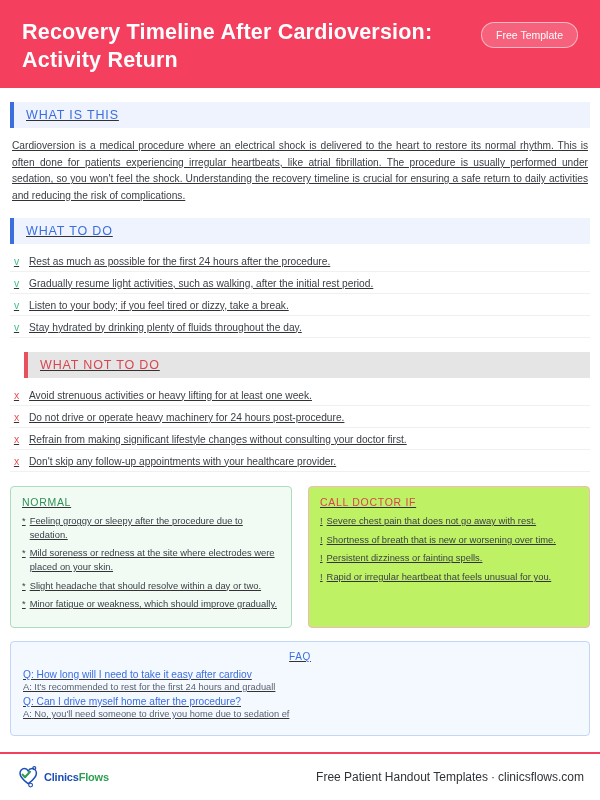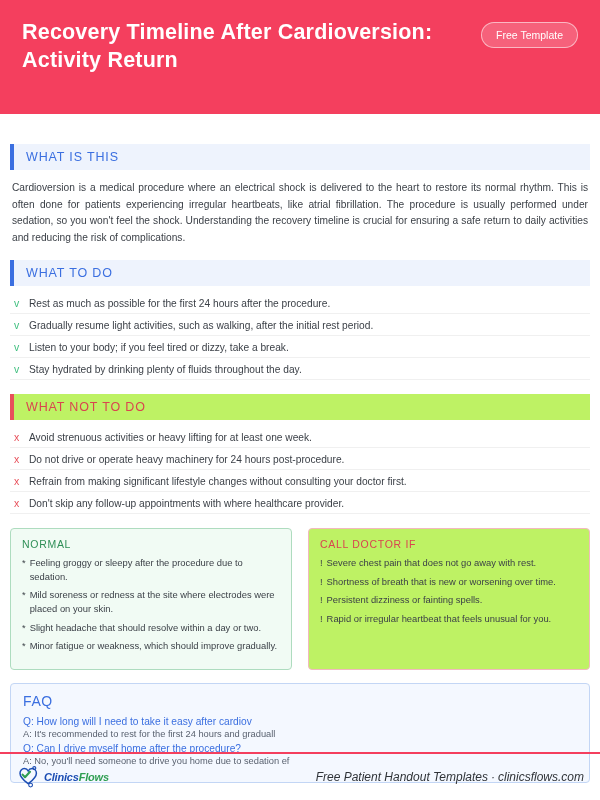--- a/index.html
+++ b/index.html
@@ -11,21 +11,21 @@
     height: 800px;
     background: #ffffff;
     font-family: "Liberation Sans", sans-serif;
     color: #333333;
     overflow: hidden;
   }
 
   
   .header {
     background: #f43f5e;
-    height: 114px;
+    height: 88px;
     box-sizing: border-box;
     padding: 18px 22px 0 22px;
     display: flex;
     align-items: flex-start;
     justify-content: space-between;
   }
   .header-title {
     color: #ffffff;
     font-size: 21.5px;
     font-weight: bold;
@@ -41,34 +41,35 @@
     background: rgba(255,255,255,0.18);
     color: #ffffff;
     font-size: 10.5px;
     border-radius: 999px;
     padding: 6px 14px;
     white-space: nowrap;
   }
 
   
   .content {
-    padding: 16px 10px;
-    box-sizing: border-box;
+    padding: 0 10px;
+    box-sizing: border-box;
+    text-decoration: underline;
   }
 
   
   .section-bar {
     display: flex;
     align-items: center;
     height: 26px;
     margin-top: 14px;
     padding-left: 0;
   }
   .section-bar.blue   { background: #eef3fd; }
-  .section-bar.red    { background: #bef264; }
+  .section-bar.red    { background: #e5e5e5; margin-left: 14px; }
   .accent {
     width: 4px;
     height: 26px;
     flex: none;
   }
   .accent.blue { background: #3b6fe0; }
   .accent.red  { background: #e8505b; }
   .section-title {
     font-size: 12.5px;
     letter-spacing: 0.85px;
@@ -144,24 +145,25 @@
   .faq {
     margin-top: 13px;
     background: #f4f8ff;
     border: 1px solid #c3d6f5;
     border-radius: 4px;
     padding: 9px 12px 12px 12px;
     box-sizing: border-box;
     min-height: 80px;
   }
   .faq-title {
-    font-size: 14px;
+    font-size: 10px;
     color: #3b6fe0;
     letter-spacing: 0.6px;
     margin-bottom: 7px;
+    text-align: center;
   }
   .faq-q {
     font-size: 10.2px;
     color: #3b6fe0;
     margin-bottom: 2px;
   }
   .faq-a {
     font-size: 9.3px;
     color: #5a6270;
     margin-bottom: 4px;
@@ -180,21 +182,20 @@
     position: absolute;
     left: 0;
     top: 754px;
     width: 600px;
     height: 46px;
     box-sizing: border-box;
     padding: 0 16px;
     display: flex;
     align-items: center;
     justify-content: space-between;
-    font-style: italic;
   }
   .logo {
     display: flex;
     align-items: center;
     gap: 2px;
   }
   .logo-text {
     font-size: 11px;
     font-weight: bold;
     letter-spacing: -0.2px;
@@ -258,21 +259,21 @@
     <div class="list-row">
       <span class="marker no">x</span>
       <span>Do not drive or operate heavy machinery for 24 hours post-procedure.</span>
     </div>
     <div class="list-row">
       <span class="marker no">x</span>
       <span>Refrain from making significant lifestyle changes without consulting your doctor first.</span>
     </div>
     <div class="list-row">
       <span class="marker no">x</span>
-      <span>Don't skip any follow-up appointments with where healthcare provider.</span>
+      <span>Don't skip any follow-up appointments with your healthcare provider.</span>
     </div>
   </div>
 
   <div class="boxes">
 
     <div class="box green">
       <div class="box-title">NORMAL</div>
       <div class="box-row">
         <span class="bullet">*</span>
         <span>Feeling groggy or sleepy after the procedure due to sedation.</span>

